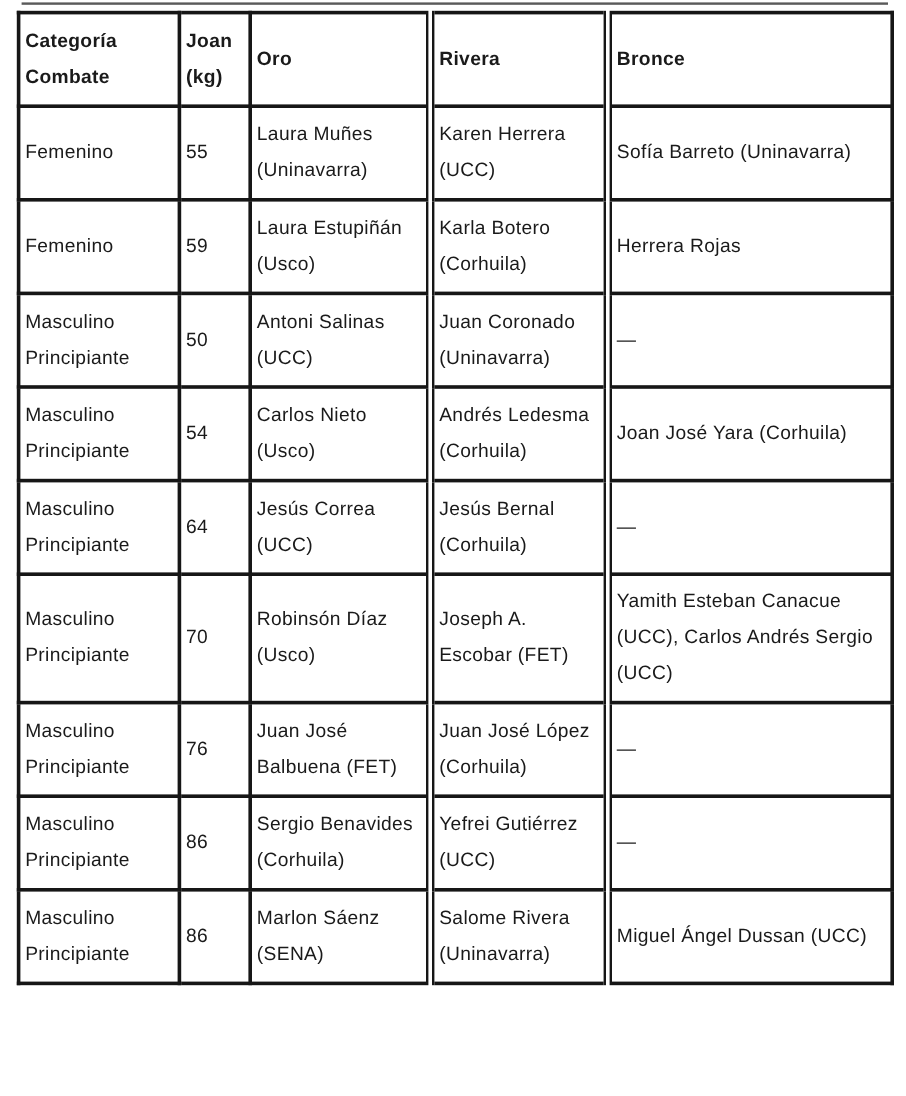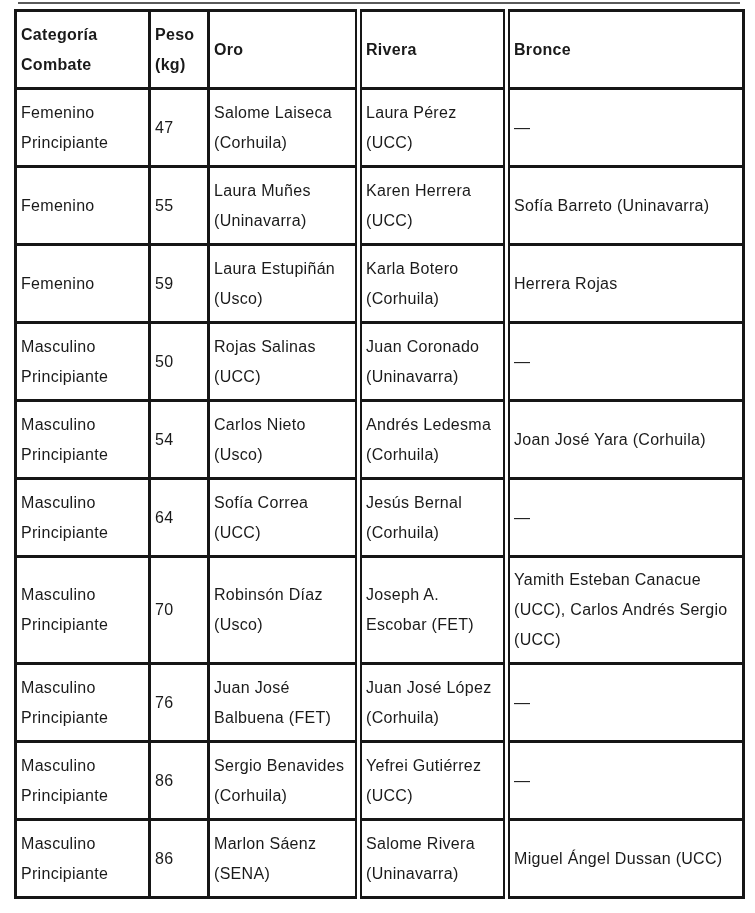--- a/index.html
+++ b/index.html
@@ -66,66 +66,59 @@
     <colgroup>
       <col style="width:134px">
       <col style="width:59px">
       <col style="width:150px">
       <col style="width:148px">
       <col style="width:237px">
     </colgroup>
     <thead>
       <tr>
         <th class="c1">Categoría Combate</th>
-        <th class="c2">Peso (kg)</th>
+        <th class="c2">Joan (kg)</th>
         <th class="c3">Oro</th>
         <th class="c4">Rivera</th>
         <th class="c5">Bronce</th>
       </tr>
     </thead>
     <tbody>
-      <tr>
-        <td class="c1">Femenino Principiante</td>
-        <td class="c2">47</td>
-        <td class="c3">Salome Laiseca (Corhuila)</td>
-        <td class="c4">Laura Pérez (UCC)</td>
-        <td class="c5">—</td>
-      </tr>
       <tr>
         <td class="c1">Femenino</td>
         <td class="c2">55</td>
         <td class="c3">Laura Muñes (Uninavarra)</td>
         <td class="c4">Karen Herrera (UCC)</td>
         <td class="c5">Sofía Barreto (Uninavarra)</td>
       </tr>
       <tr>
         <td class="c1">Femenino</td>
         <td class="c2">59</td>
         <td class="c3">Laura Estupiñán (Usco)</td>
         <td class="c4">Karla Botero (Corhuila)</td>
         <td class="c5">Herrera Rojas</td>
       </tr>
       <tr>
         <td class="c1">Masculino Principiante</td>
         <td class="c2">50</td>
-        <td class="c3">Rojas Salinas (UCC)</td>
+        <td class="c3">Antoni Salinas (UCC)</td>
         <td class="c4">Juan Coronado (Uninavarra)</td>
         <td class="c5">—</td>
       </tr>
       <tr>
         <td class="c1">Masculino Principiante</td>
         <td class="c2">54</td>
         <td class="c3">Carlos Nieto (Usco)</td>
         <td class="c4">Andrés Ledesma (Corhuila)</td>
         <td class="c5">Joan José Yara (Corhuila)</td>
       </tr>
       <tr>
         <td class="c1">Masculino Principiante</td>
         <td class="c2">64</td>
-        <td class="c3">Sofía Correa (UCC)</td>
+        <td class="c3">Jesús Correa (UCC)</td>
         <td class="c4">Jesús Bernal (Corhuila)</td>
         <td class="c5">—</td>
       </tr>
       <tr class="tall">
         <td class="c1">Masculino Principiante</td>
         <td class="c2">70</td>
         <td class="c3">Robinsón Díaz (Usco)</td>
         <td class="c4">Joseph A. Escobar (FET)</td>
         <td class="c5">Yamith Esteban Canacue (UCC), Carlos Andrés Sergio (UCC)</td>
       </tr>

